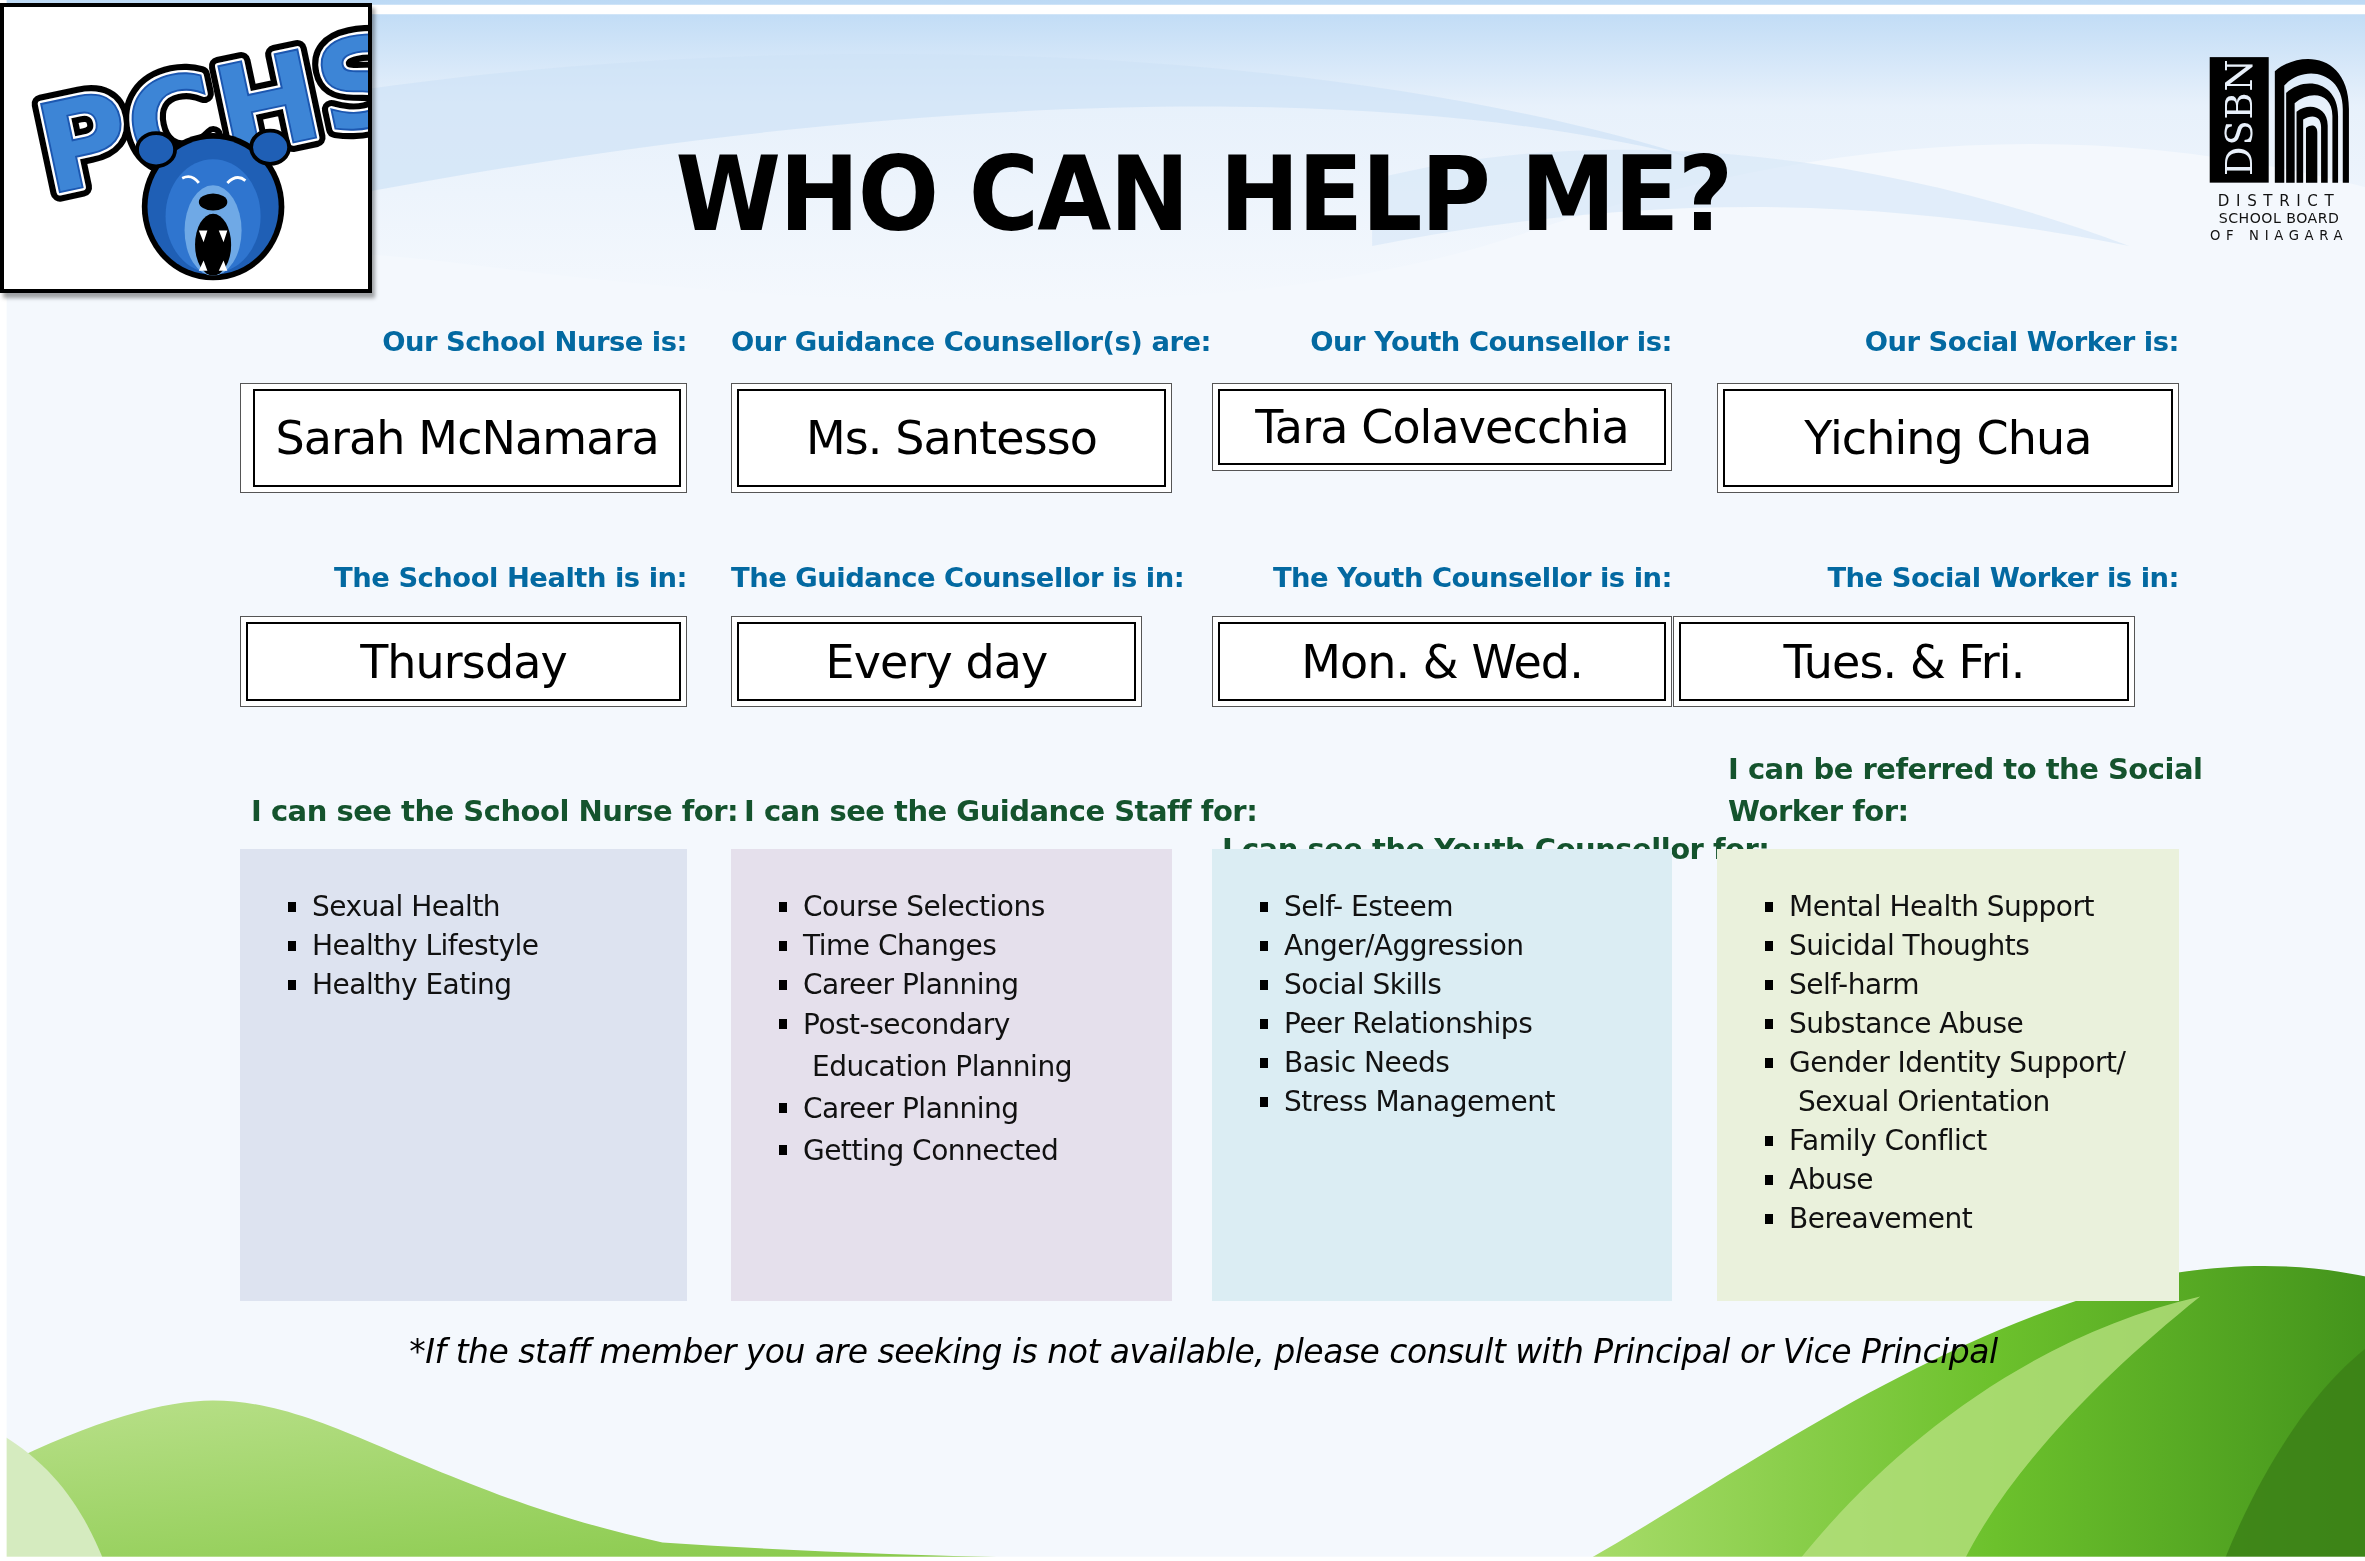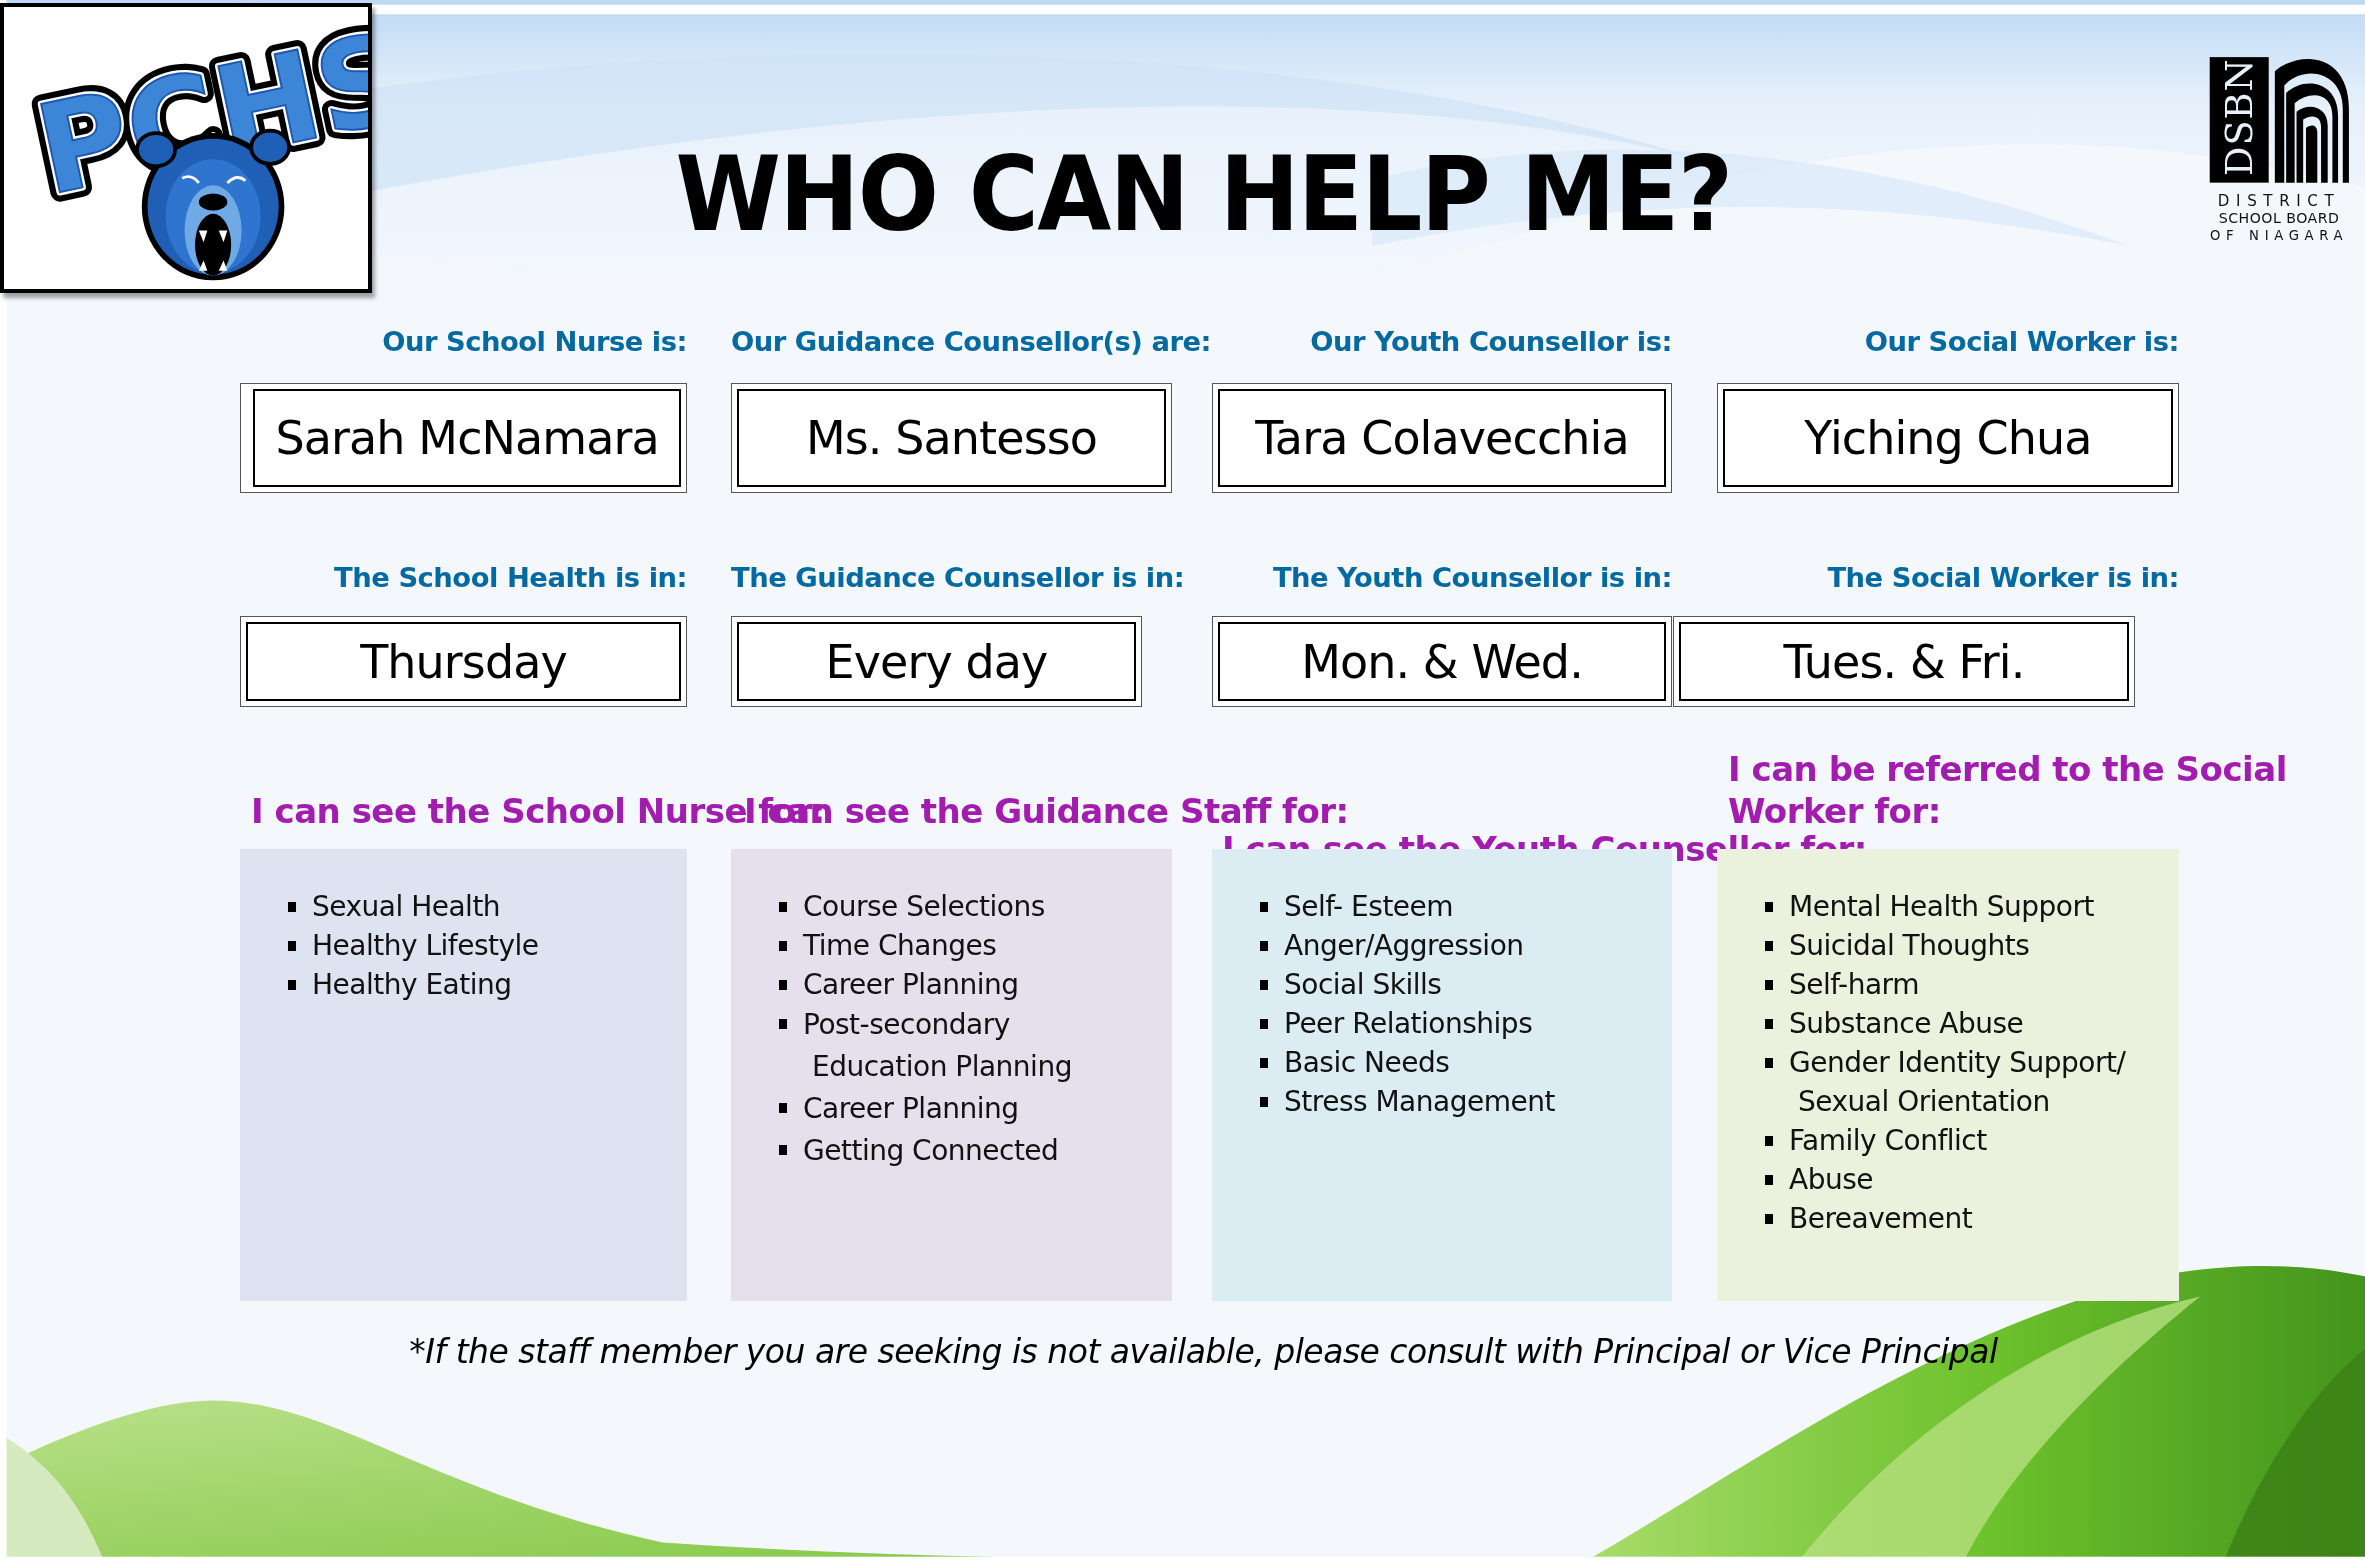--- a/index.html
+++ b/index.html
@@ -41,21 +41,21 @@
   }
   .info-box .inner {
     width:100%; height:100%; box-sizing:border-box;
     border:2.8px solid #000; display:flex; align-items:center; justify-content:center;
     font-family:"DejaVu Sans", sans-serif; font-size:46px; color:#000;
     letter-spacing:-0.9px; white-space:nowrap;
   }
 
   .for-label {
     font-family:"DejaVu Sans", sans-serif; font-weight:bold;
-    font-size:34px; color:#a21caf; letter-spacing:-0.5px; line-height:42px;
+    font-size:29px; color:#14532d; letter-spacing:-0.5px; line-height:42px;
   }
 
   .panel { box-sizing:border-box; padding:38px 0 0 0; }
   .panel ul { list-style:none; margin:0; padding:0; }
   .panel li {
     position:relative; font-family:"DejaVu Sans", sans-serif;
     font-size:28px; color:#111; line-height:39px; letter-spacing:-0.5px;
     padding-left:72px;
   }
   .panel li.bullet::before {
@@ -177,21 +177,21 @@
     <li class="bullet">Time Changes</li>
     <li class="bullet">Career Planning</li>
     <li class="bullet" style="line-height:42px;">Post-secondary</li>
     <li class="cont" style="line-height:42px;">Education Planning</li>
     <li class="bullet" style="line-height:42px;">Career Planning</li>
     <li class="bullet" style="line-height:42px;">Getting Connected</li>
   </ul>
 </div>
 
 <div class="layer col-label" style="left:1212px;width:460px;top:326px;">Our Youth Counsellor is:</div>
-<div class="layer info-box" style="left:1212px;width:460px;top:383px;height:110px;">
+<div class="layer info-box" style="left:1212px;width:460px;top:383px;height:88px;">
   <div class="inner">Tara Colavecchia</div>
 </div>
 <div class="layer col-label" style="left:1212px;width:460px;top:562px;">The Youth Counsellor is in:</div>
 <div class="layer info-box" style="left:1212px;width:460px;top:616px;height:91px;">
   <div class="inner">Mon. &amp; Wed.</div>
 </div>
 <div class="layer for-label" style="left:1222px;top:790px;margin-top:38px;">I can see the Youth Counsellor for:</div>
 <div class="layer panel" style="left:1212px;width:460px;top:849px;height:452px;background:#dbedf3;">
   <ul>
     <li class="bullet">Self- Esteem</li>

